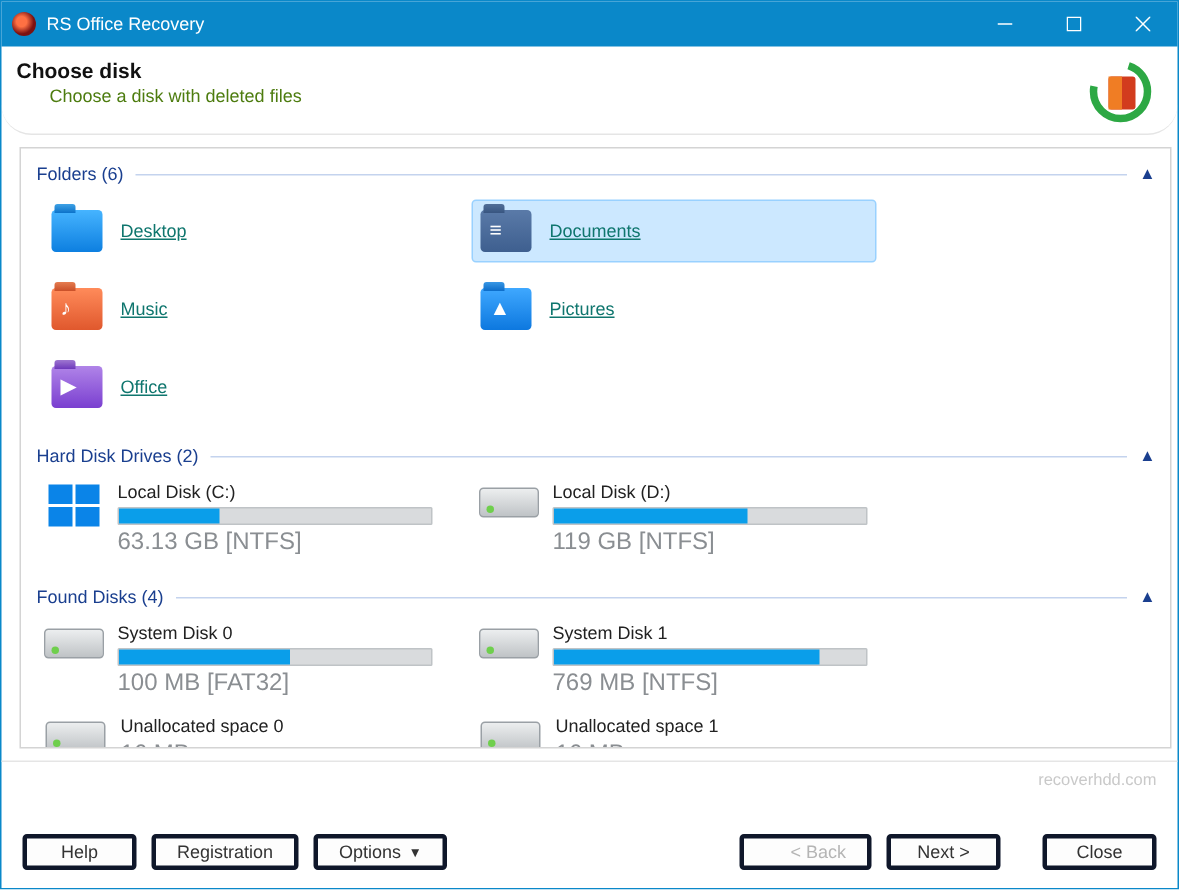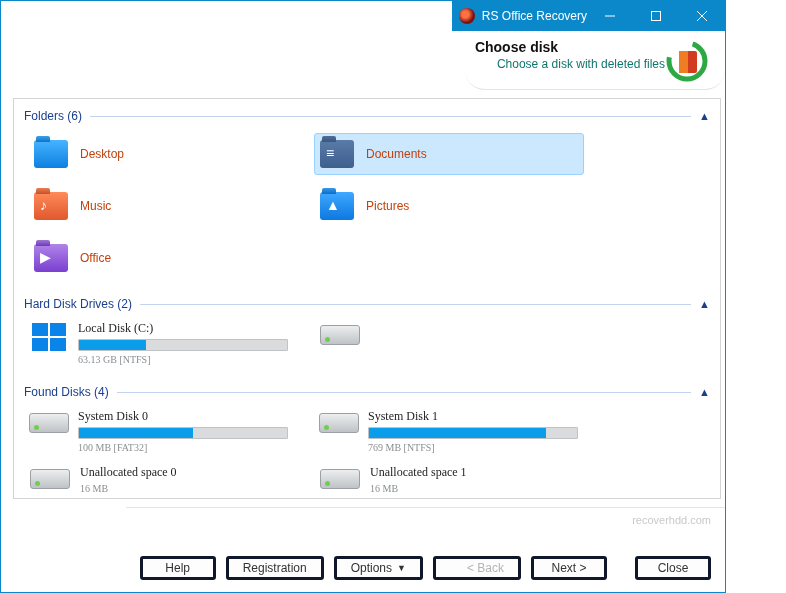--- a/index.html
+++ b/index.html
@@ -1,60 +1,60 @@
 <!DOCTYPE html>
 <html><head>
 <meta charset="utf-8">
 <style>
   * { box-sizing: border-box; margin: 0; padding: 0; }
   html, body { width: 786px; height: 593px; font-family: "Segoe UI", Tahoma, sans-serif; font-size: 12px; color: #333; background: #fff; overflow: hidden; }
-  .window { width: 726px; height: 593px; border: 1px solid #0a88c9; display: flex; flex-direction: column; background: #fff; align-items: flex-end; }
+  .window { width: 786px; height: 593px; border: 1px solid #0a88c9; display: flex; flex-direction: column; background: #fff; }
   
   .titlebar { height: 30px; background: #0a88c9; display: flex; align-items: center; color: #fff; }
   .titlebar .app-icon { width: 16px; height: 16px; margin: 0 7px; border-radius: 50%; background: radial-gradient(circle at 40% 40%, #ff7043 25%, #7b1212 60%); }
   .titlebar .title { flex: 1; font-size: 12px; }
   .win-btn { width: 46px; height: 30px; display: flex; align-items: center; justify-content: center; color: #fff; }
   .win-btn svg { stroke: #fff; stroke-width: 1; fill: none; }
   
   .header { display: flex; align-items: flex-start; padding: 8px 16px 6px 10px; border-bottom: 1px solid #e5e5e5; border-radius: 20px; }
   .header-text h1 { font-size: 14px; font-weight: 700; color: #111; margin-bottom: 2px; }
-  .header-text p { font-size: 12px; color: #0f766e; margin-left: 22px; }
+  .header-text p { font-size: 12px; color: #4d7c0f; margin-left: 22px; }
   .header-logo { margin-left: auto; width: 44px; height: 44px; }
   
   .body { flex: 1; display: flex; padding: 8px 4px 8px 12px; overflow: hidden; }
   .panel { flex: 1; border: 1px solid #d4d4d4; background: #fff; overflow-y: auto; overflow-x: hidden; padding-bottom: 10px; }
   .section-head { display: flex; align-items: center; color: #1a3f8f; font-size: 12px; padding: 10px 10px 4px 10px; }
   .section-head .line { flex: 1; height: 1px; background: #c4d3ee; margin: 0 8px; }
   .section-head .chev { color: #1a3f8f; font-size: 11px; }
   .grid { display: flex; flex-wrap: wrap; padding: 4px 0 0 4px; }
   .folder-item { width: 270px; height: 42px; margin: 2px 6px 8px 10px; display: flex; align-items: center; border-radius: 3px; padding-left: 6px; }
   .folder-item.selected { background: #cce8ff; border: 1px solid #99d1ff; padding-left: 5px; }
   .folder-icon { width: 34px; height: 30px; margin-right: 12px; display: flex; align-items: center; justify-content: center; }
-  .folder-label { font-size: 12px; color: #c2410c; }
+  .folder-label { font-size: 12px; color: #0f766e; text-decoration: underline; }
   
   .fico { width: 34px; height: 28px; border-radius: 3px; position: relative; }
   .fico::before { content: ""; position: absolute; top: -4px; left: 2px; width: 14px; height: 6px; border-radius: 2px 2px 0 0; background: inherit; filter: brightness(0.9); }
   .f-desktop { background: linear-gradient(#46b4ff,#0d7fe0); }
   .f-docs { background: linear-gradient(#5a7aa8,#3e5f8f); }
   .f-music { background: linear-gradient(#ff8b5a,#e0582d); }
   .f-pics { background: linear-gradient(#3fa8ff,#0d78df); }
   .f-videos { background: linear-gradient(#b084e8,#7a3fd0); }
   .fico .glyph { position: absolute; left: 6px; top: 5px; color: #fff; font-size: 14px; }
   
   .disk-item { width: 280px; margin: 2px 0 10px 10px; display: flex; }
   .disk-icon { width: 44px; height: 40px; margin-right: 8px; display: flex; align-items: flex-start; justify-content: center; }
   .hdd { width: 40px; height: 20px; margin-top: 4px; background: linear-gradient(#eceeef,#bfc3c6); border: 1px solid #9aa0a5; border-radius: 3px; position: relative; }
   .hdd::after { content: ""; position: absolute; left: 4px; bottom: 2px; width: 5px; height: 5px; border-radius: 50%; background: #6fcf4d; }
   .winlogo { width: 34px; height: 28px; display: grid; grid-template-columns: 1fr 1fr; grid-template-rows: 1fr 1fr; gap: 2px; margin-top: 2px;}
   .winlogo div { background: #0a84e8; }
-  .disk-info { flex: 1; padding-right: 20px; font-family: Liberation Serif, serif; }
+  .disk-info { flex: 1; padding-right: 20px; }
   .disk-name { font-size: 12px; color: #222; margin-bottom: 3px; }
   .disk-bar { height: 12px; width: 210px; background: #d9dbdd; border: 1px solid #bfc3c6; border-radius: 1px; margin-bottom: 3px; position: relative; }
   .disk-bar .fill { position: absolute; left: 0; top: 0; bottom: 0; background: #0a9eea; }
-  .disk-meta { font-size: 10px; color: #8a8e92; }
+  .disk-meta { font-size: 16px; color: #8a8e92; }
   
   .footer { border-top: 1px solid #e5e5e5; padding: 6px 14px 12px 14px; }
   .watermark { text-align: right; color: #c9c9c9; font-size: 11px; margin-bottom: 2px; }
   .btnrow { display: flex; align-items: center; }
   .btn { height: 24px; min-width: 76px; padding: 0 14px; background: #fdfdfd; border: 3px solid #0f172a; border-radius: 3px; font-size: 12px; color: #333; display: inline-flex; align-items: center; justify-content: center; margin-right: 10px; margin-top: 28px; }
   .btn.disabled { color: #b5b5b5; padding-left: 31px; }
   .btn .caret { margin-left: 5px; font-size: 9px; }
   .spacer { flex: 1; }
   
   .panel::-webkit-scrollbar { width: 14px; }
@@ -172,20 +172,27 @@
               <div class="disk-bar">
                 <div class="fill" style="width:32%"></div>
               </div>
               <div class="disk-meta">63.13 GB [NTFS]</div>
             </div>
           </div>
           <div class="disk-item">
             <div class="disk-icon">
               <div class="hdd"></div>
             </div>
+            <div class="disk-info">
+              <div class="disk-name">Local Disk (D:)</div>
+              <div class="disk-bar">
+                <div class="fill" style="width:62%"></div>
+              </div>
+              <div class="disk-meta">119 GB [NTFS]</div>
+            </div>
           </div>
         </div>
 
       <div class="section-head">
         <span>Found Disks (4)</span>
         <span class="line"></span>
         <span class="chev">▲</span>
       </div>
       <div class="grid" id="found-grid">
           <div class="disk-item">

